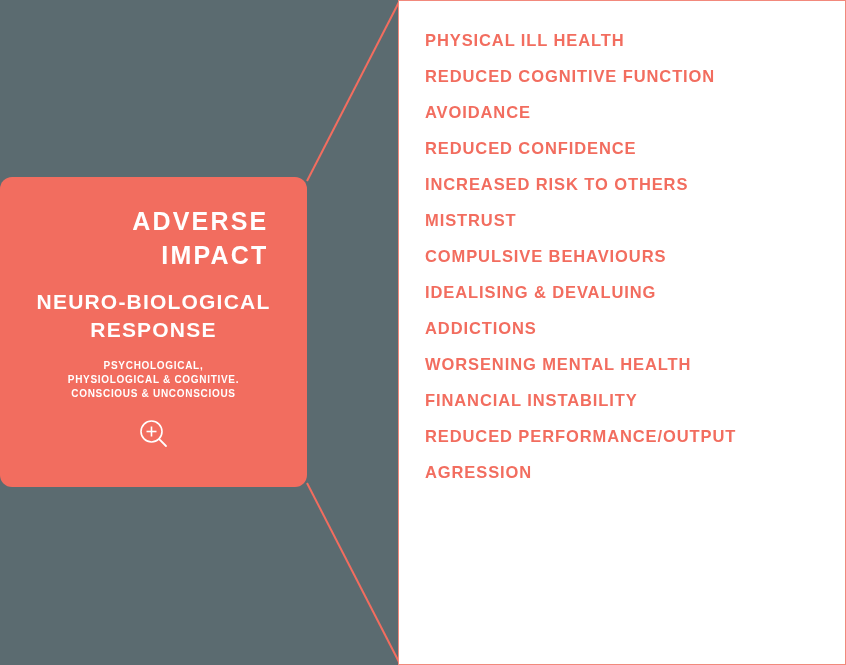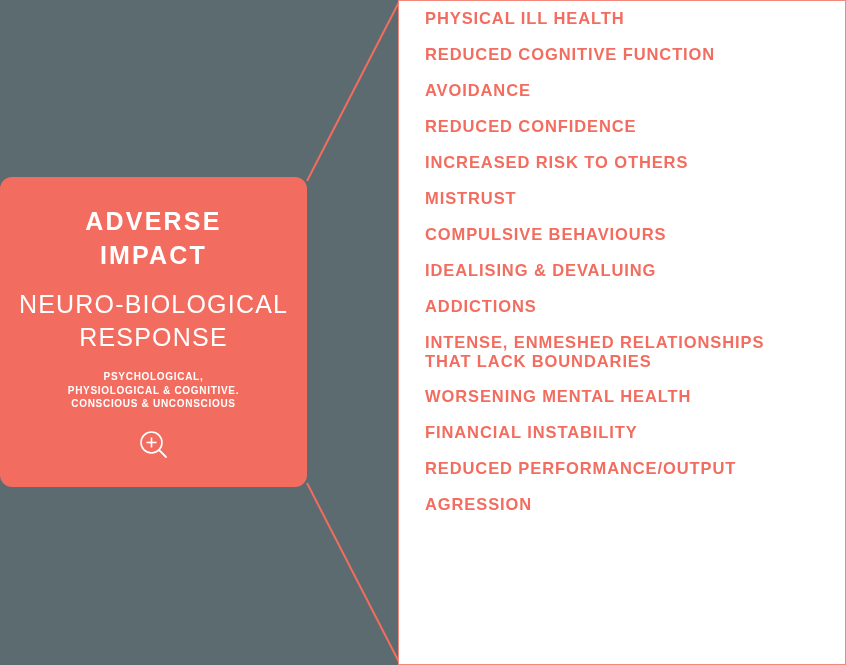--- a/index.html
+++ b/index.html
@@ -49,22 +49,22 @@
     font-size: 25px;
     font-weight: bold;
     letter-spacing: 2.2px;
     line-height: 1.36;
     text-align: center;
     text-transform: uppercase;
     width: 230px;
   }
   #adverse-subtitle {
     margin-top: 16px;
-    font-size: 25px;
-    font-weight: normal;
+    font-size: 21px;
+    font-weight: bold;
     letter-spacing: 1.2px;
     line-height: 1.32;
     text-align: center;
     text-transform: uppercase;
     width: 290px;
   }
   #adverse-detail {
     margin-top: 16px;
     font-size: 10px;
     font-weight: bold;
@@ -85,21 +85,21 @@
   
   #impacts-panel {
     position: absolute;
     left: 398px;
     top: 0px;
     width: 448px;
     height: 665px;
     background: #ffffff;
     border: 1px solid #f2897c;
     box-sizing: border-box;
-    padding: 8px 24px 18px 26px;
+    padding: 30px 24px 18px 26px;
     z-index: 2;
   }
   .impact-item {
     color: #f26d5f;
     font-size: 16.5px;
     font-weight: bold;
     letter-spacing: 0.9px;
     line-height: 1.18;
     text-transform: uppercase;
     margin-bottom: 16.5px;
@@ -113,21 +113,21 @@
 <body>
 
 <div id="stage">
 
   <svg class="connector" viewBox="0 0 846 665">
     <path d="M307 181 L399 2" stroke="#f26d5f" stroke-width="2" fill="none"></path>
     <path d="M307 483 L399 662" stroke="#f26d5f" stroke-width="2" fill="none"></path>
   </svg>
 
   <div id="adverse-card">
-    <div id="adverse-title" style="white-space: pre-line;">ADVERSE
+    <div id="adverse-title" style="white-space: pre-line; text-align: right;">ADVERSE
 IMPACT</div>
     <div id="adverse-subtitle" style="white-space: pre-line;">NEURO-BIOLOGICAL
 RESPONSE</div>
     <div id="adverse-detail" style="white-space: pre-line;">PSYCHOLOGICAL,
 PHYSIOLOGICAL &amp; COGNITIVE.
 CONSCIOUS &amp; UNCONSCIOUS</div>
     <div id="zoom-button">
       <svg width="33" height="33" viewBox="0 0 33 33" aria-hidden="true">
         <circle cx="14.5" cy="14.5" r="10.5" fill="none" stroke="#ffffff" stroke-width="1.6"></circle>
         <line x1="14.5" y1="9.5" x2="14.5" y2="19.5" stroke="#ffffff" stroke-width="1.6"></line>
@@ -140,21 +140,19 @@
   <div id="impacts-panel">
     <div class="impact-item">PHYSICAL ILL HEALTH</div>
     <div class="impact-item">REDUCED COGNITIVE FUNCTION</div>
     <div class="impact-item">AVOIDANCE</div>
     <div class="impact-item">REDUCED CONFIDENCE</div>
     <div class="impact-item">INCREASED RISK TO OTHERS</div>
     <div class="impact-item">MISTRUST</div>
     <div class="impact-item">COMPULSIVE BEHAVIOURS</div>
     <div class="impact-item">IDEALISING &amp; DEVALUING</div>
     <div class="impact-item">ADDICTIONS</div>
-    <div class="impact-item two-line">INTENSE, ENMESHED RELATIONSHIPS
-THAT LACK BOUNDARIES</div>
     <div class="impact-item">WORSENING MENTAL HEALTH</div>
     <div class="impact-item">FINANCIAL INSTABILITY</div>
     <div class="impact-item">REDUCED PERFORMANCE/OUTPUT</div>
     <div class="impact-item">AGRESSION</div>
   </div>
 
 </div>
 
 </body></html>

